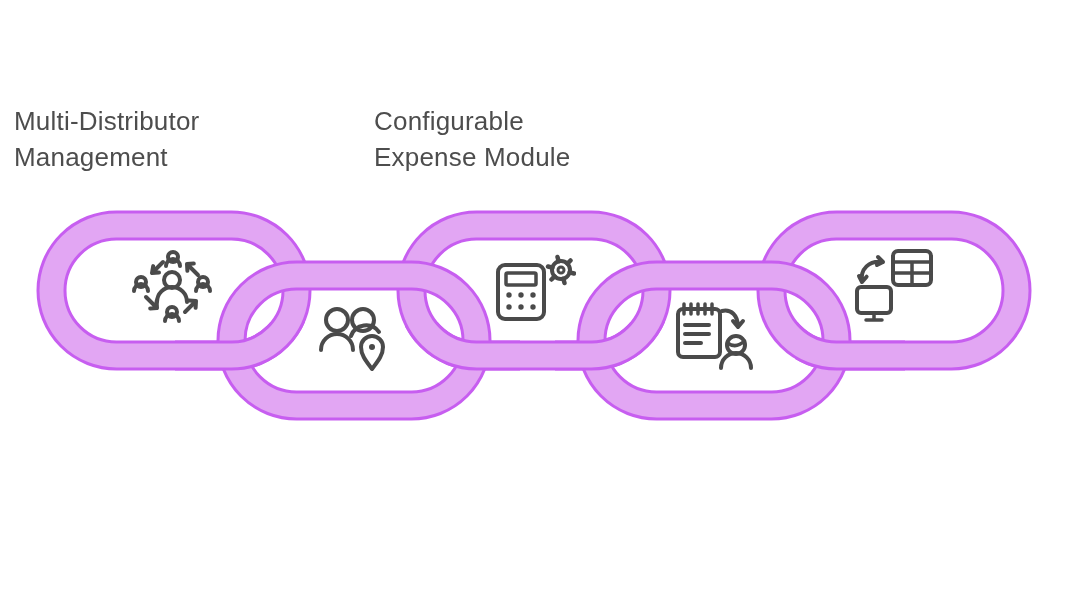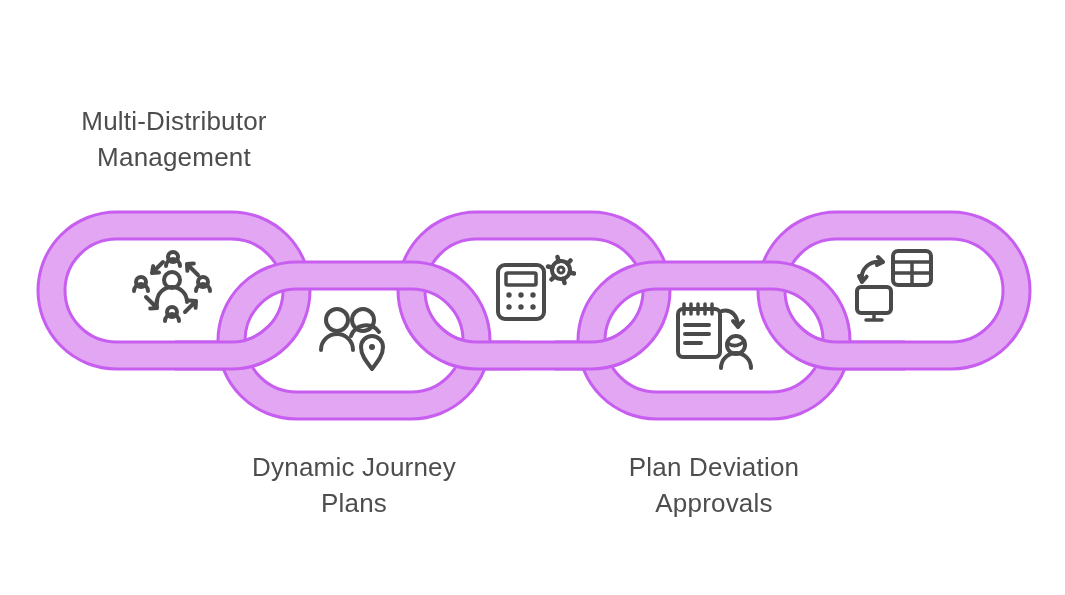--- a/index.html
+++ b/index.html
@@ -8,21 +8,21 @@
     --icon-stroke:#4a4a4a;
     --label-color:#4d4d4d;
     --background:#ffffff;
   }
   html,body{margin:0;padding:0;}
   body{background:var(--background);font-family:"Liberation Sans",sans-serif;}
   .canvas{position:relative;width:1065px;height:595px;background:var(--background);overflow:hidden;}
   .chain-svg{position:absolute;left:0;top:0;}
   .link{fill:var(--chain-fill);stroke:var(--chain-stroke);stroke-width:3;fill-rule:evenodd;}
   .label{
-    position:absolute;width:320px;text-align:center;
+    position:absolute;width:320px;text-align:left;
     font-size:26px;line-height:36px;color:var(--label-color);
     white-space:pre-line;letter-spacing:0.2px;
   }
   .label.top{top:103px;}
   .label.bottom{top:449px;}
   .icon-svg{position:absolute;width:84px;height:84px;}
   .icon-svg *{vector-effect:none;}
   .ic{stroke:var(--icon-stroke);stroke-width:4;fill:none;stroke-linecap:round;stroke-linejoin:round;}
   .ic-fill{fill:var(--icon-stroke);stroke:none;}
   .ic-white{fill:#ffffff;stroke:var(--icon-stroke);stroke-width:4;stroke-linecap:round;stroke-linejoin:round;}
@@ -73,24 +73,22 @@
            M476.5,239 H591.5 A51.5,51.5 0 0 1 591.5,342 H476.5 A51.5,51.5 0 0 1 476.5,239 Z"></path>
     </g>
     <g clip-path="url(#c4)">
       <path class="link" d="M836.5,212 H951.5 A78.5,78.5 0 0 1 951.5,369 H836.5 A78.5,78.5 0 0 1 836.5,212 Z
            M836.5,239 H951.5 A51.5,51.5 0 0 1 951.5,342 H836.5 A51.5,51.5 0 0 1 836.5,239 Z"></path>
     </g>
   </svg>
 
   <div class="label top" style="left:14px">Multi-Distributor
 Management</div>
-  <div class="label bottom" style="left:194px">Dynamic Journey
-Plans</div>
-  <div class="label bottom" style="left:554px">Plan Deviation
-Approvals</div>
+  <div class="label top" style="left:374px">Configurable
+Expense Module</div>
 
   <svg class="icon-svg" style="left:130px;top:246px" viewBox="-42 -42 84 84">
     <circle class="ic" cx="0" cy="-8" r="8"></circle>
     <path class="ic" d="M -15,14 A 15,15 0 0 1 15,14"></path>
     <circle class="ic" cx="1" cy="-31" r="5"></circle>
     <path class="ic" d="M -6,-22 A 7,7 0 0 1 8,-22"></path>
     <circle class="ic" cx="-31" cy="-6" r="5"></circle>
     <path class="ic" d="M -38,3 A 7,7 0 0 1 -24,3"></path>
     <circle class="ic" cx="31" cy="-6" r="5"></circle>
     <path class="ic" d="M 24,3 A 7,7 0 0 1 38,3"></path>

